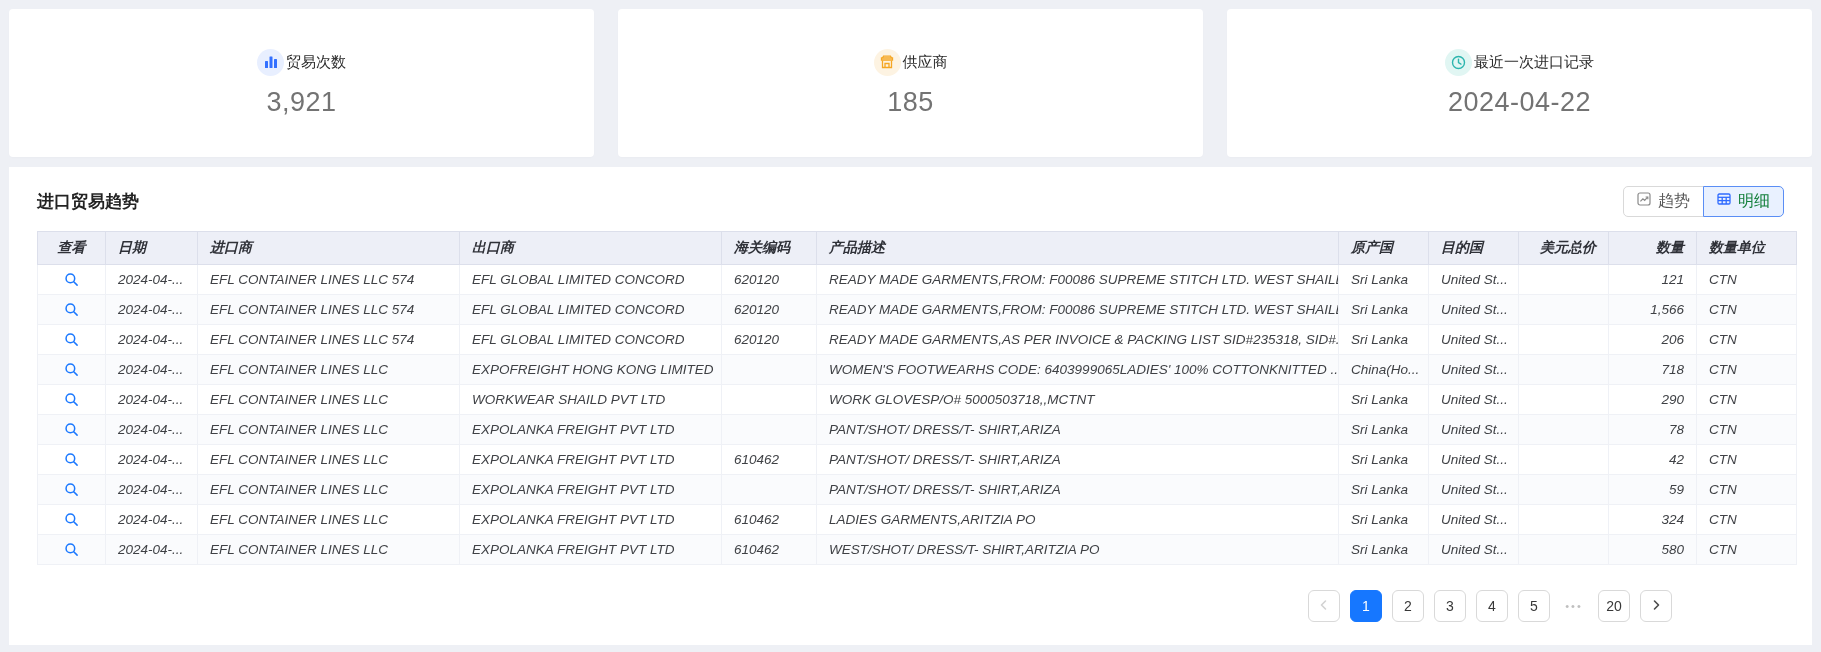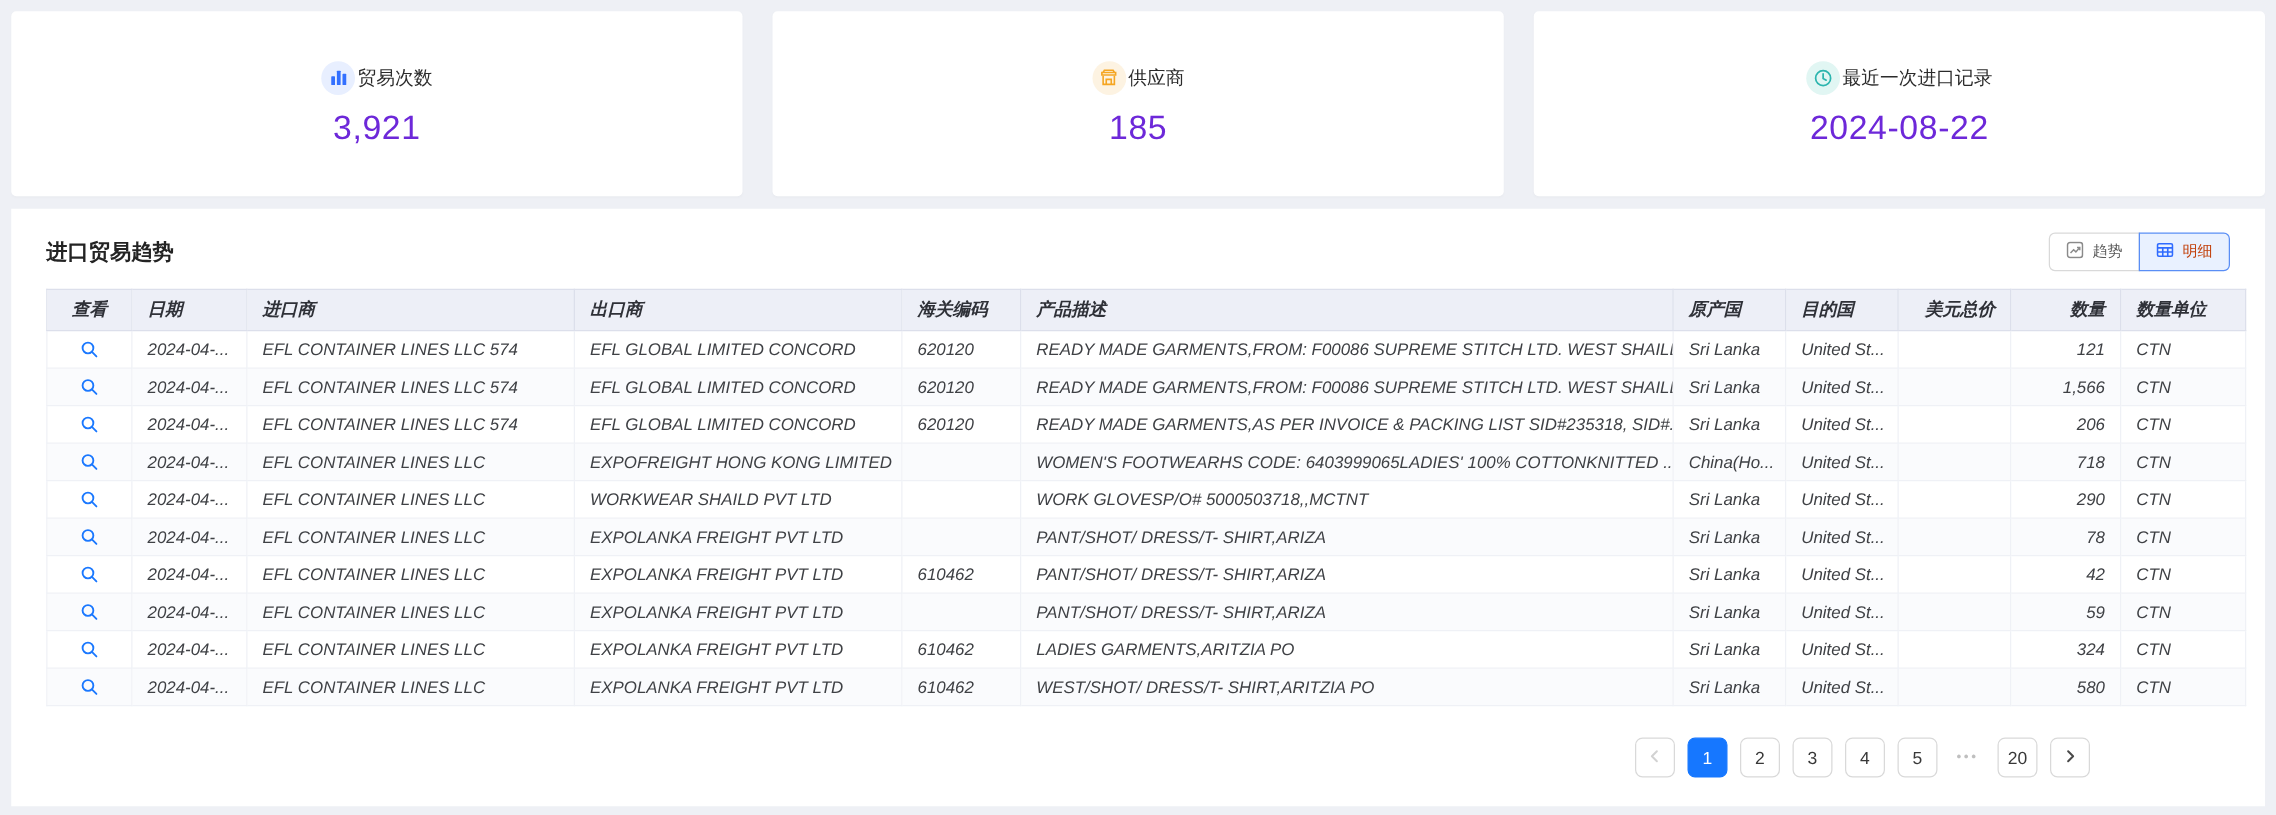--- a/index.html
+++ b/index.html
@@ -14,37 +14,37 @@
     flex: 1; background: #fff; border-radius: 4px; height: 148px;
     display: flex; flex-direction: column; align-items: center; justify-content: center;
     box-shadow: 0 1px 2px rgba(0,0,0,0.02);
   }
   .card-head { display: flex; align-items: center; gap: 2px; }
   .icon-circle { width: 27px; height: 27px; border-radius: 50%; display: flex; align-items: center; justify-content: center; }
   .icon-circle.blue   { background: #e8efff; }
   .icon-circle.orange { background: #fdf3e2; }
   .icon-circle.teal   { background: #e1f6f3; }
   .card-label { font-size: 15px; color: #2b2b2b; }
-  .card-value { font-size: 27px; color: #6d28d9; margin-top: 11px; letter-spacing: 0.5px; }
+  .card-value { font-size: 27px; color: #737373; margin-top: 11px; letter-spacing: 0.5px; }
 
   .panel {
     background: #fff; border-radius: 0; margin: 10px 9px 0 9px;
     height: 478px; padding: 18px 28px 0 28px;
   }
   .panel-head { display: flex; justify-content: space-between; align-items: center; height: 32px; }
   .panel-title { font-size: 17px; font-weight: 600; color: #232323; }
   .seg { display: flex; }
   .seg-btn {
     height: 31px; padding: 0 13px; display: flex; align-items: center; gap: 7px;
-    font-size: 12px; background: #fff; border: 1px solid #d9d9d9; color: #595959;
+    font-size: 16px; background: #fff; border: 1px solid #d9d9d9; color: #595959;
     cursor: pointer; font-family: inherit;
   }
   .seg-btn.first { border-radius: 5px 0 0 5px; }
   .seg-btn.active {
-    background: #e9f1ff; border: 1px solid #5a8ef5; color: #c2410c;
+    background: #e9f1ff; border: 1px solid #5a8ef5; color: #15803d;
     border-radius: 0 5px 5px 0; margin-left: -1px; z-index: 1;
   }
 
   table { width: 100%; border-collapse: collapse; table-layout: fixed; margin-top: 14px; font-style: italic; }
   thead th {
     background: #edeff7; border: 1px solid #dcdfeb;
     height: 33px; padding: 0 12px; font-size: 14px; font-weight: 600; color: #2f3138;
     white-space: nowrap; overflow: hidden; text-align: left;
   }
   tbody td {
@@ -103,21 +103,21 @@
   <div class="card">
     <div class="card-head">
       <span class="icon-circle teal">
         <svg width="15" height="15" viewBox="0 0 14 14" fill="none" stroke="#2cb5ae" stroke-width="1.3">
             <circle cx="7" cy="7" r="5.6"></circle>
             <path d="M7 3.8 V7.2 L9.3 8.5" stroke-linecap="round"></path>
           </svg>
       </span>
       <span class="card-label">最近一次进口记录</span>
     </div>
-    <div class="card-value">2024-08-22</div>
+    <div class="card-value">2024-04-22</div>
   </div>
 </div>
 
 <div class="panel">
   <div class="panel-head">
     <div class="panel-title">进口贸易趋势</div>
     <div class="seg">
       <button class="seg-btn first">
         <span>
           <svg width="14" height="14" viewBox="0 0 14 14" fill="none" stroke="#8a8a8a" stroke-width="1.2">

